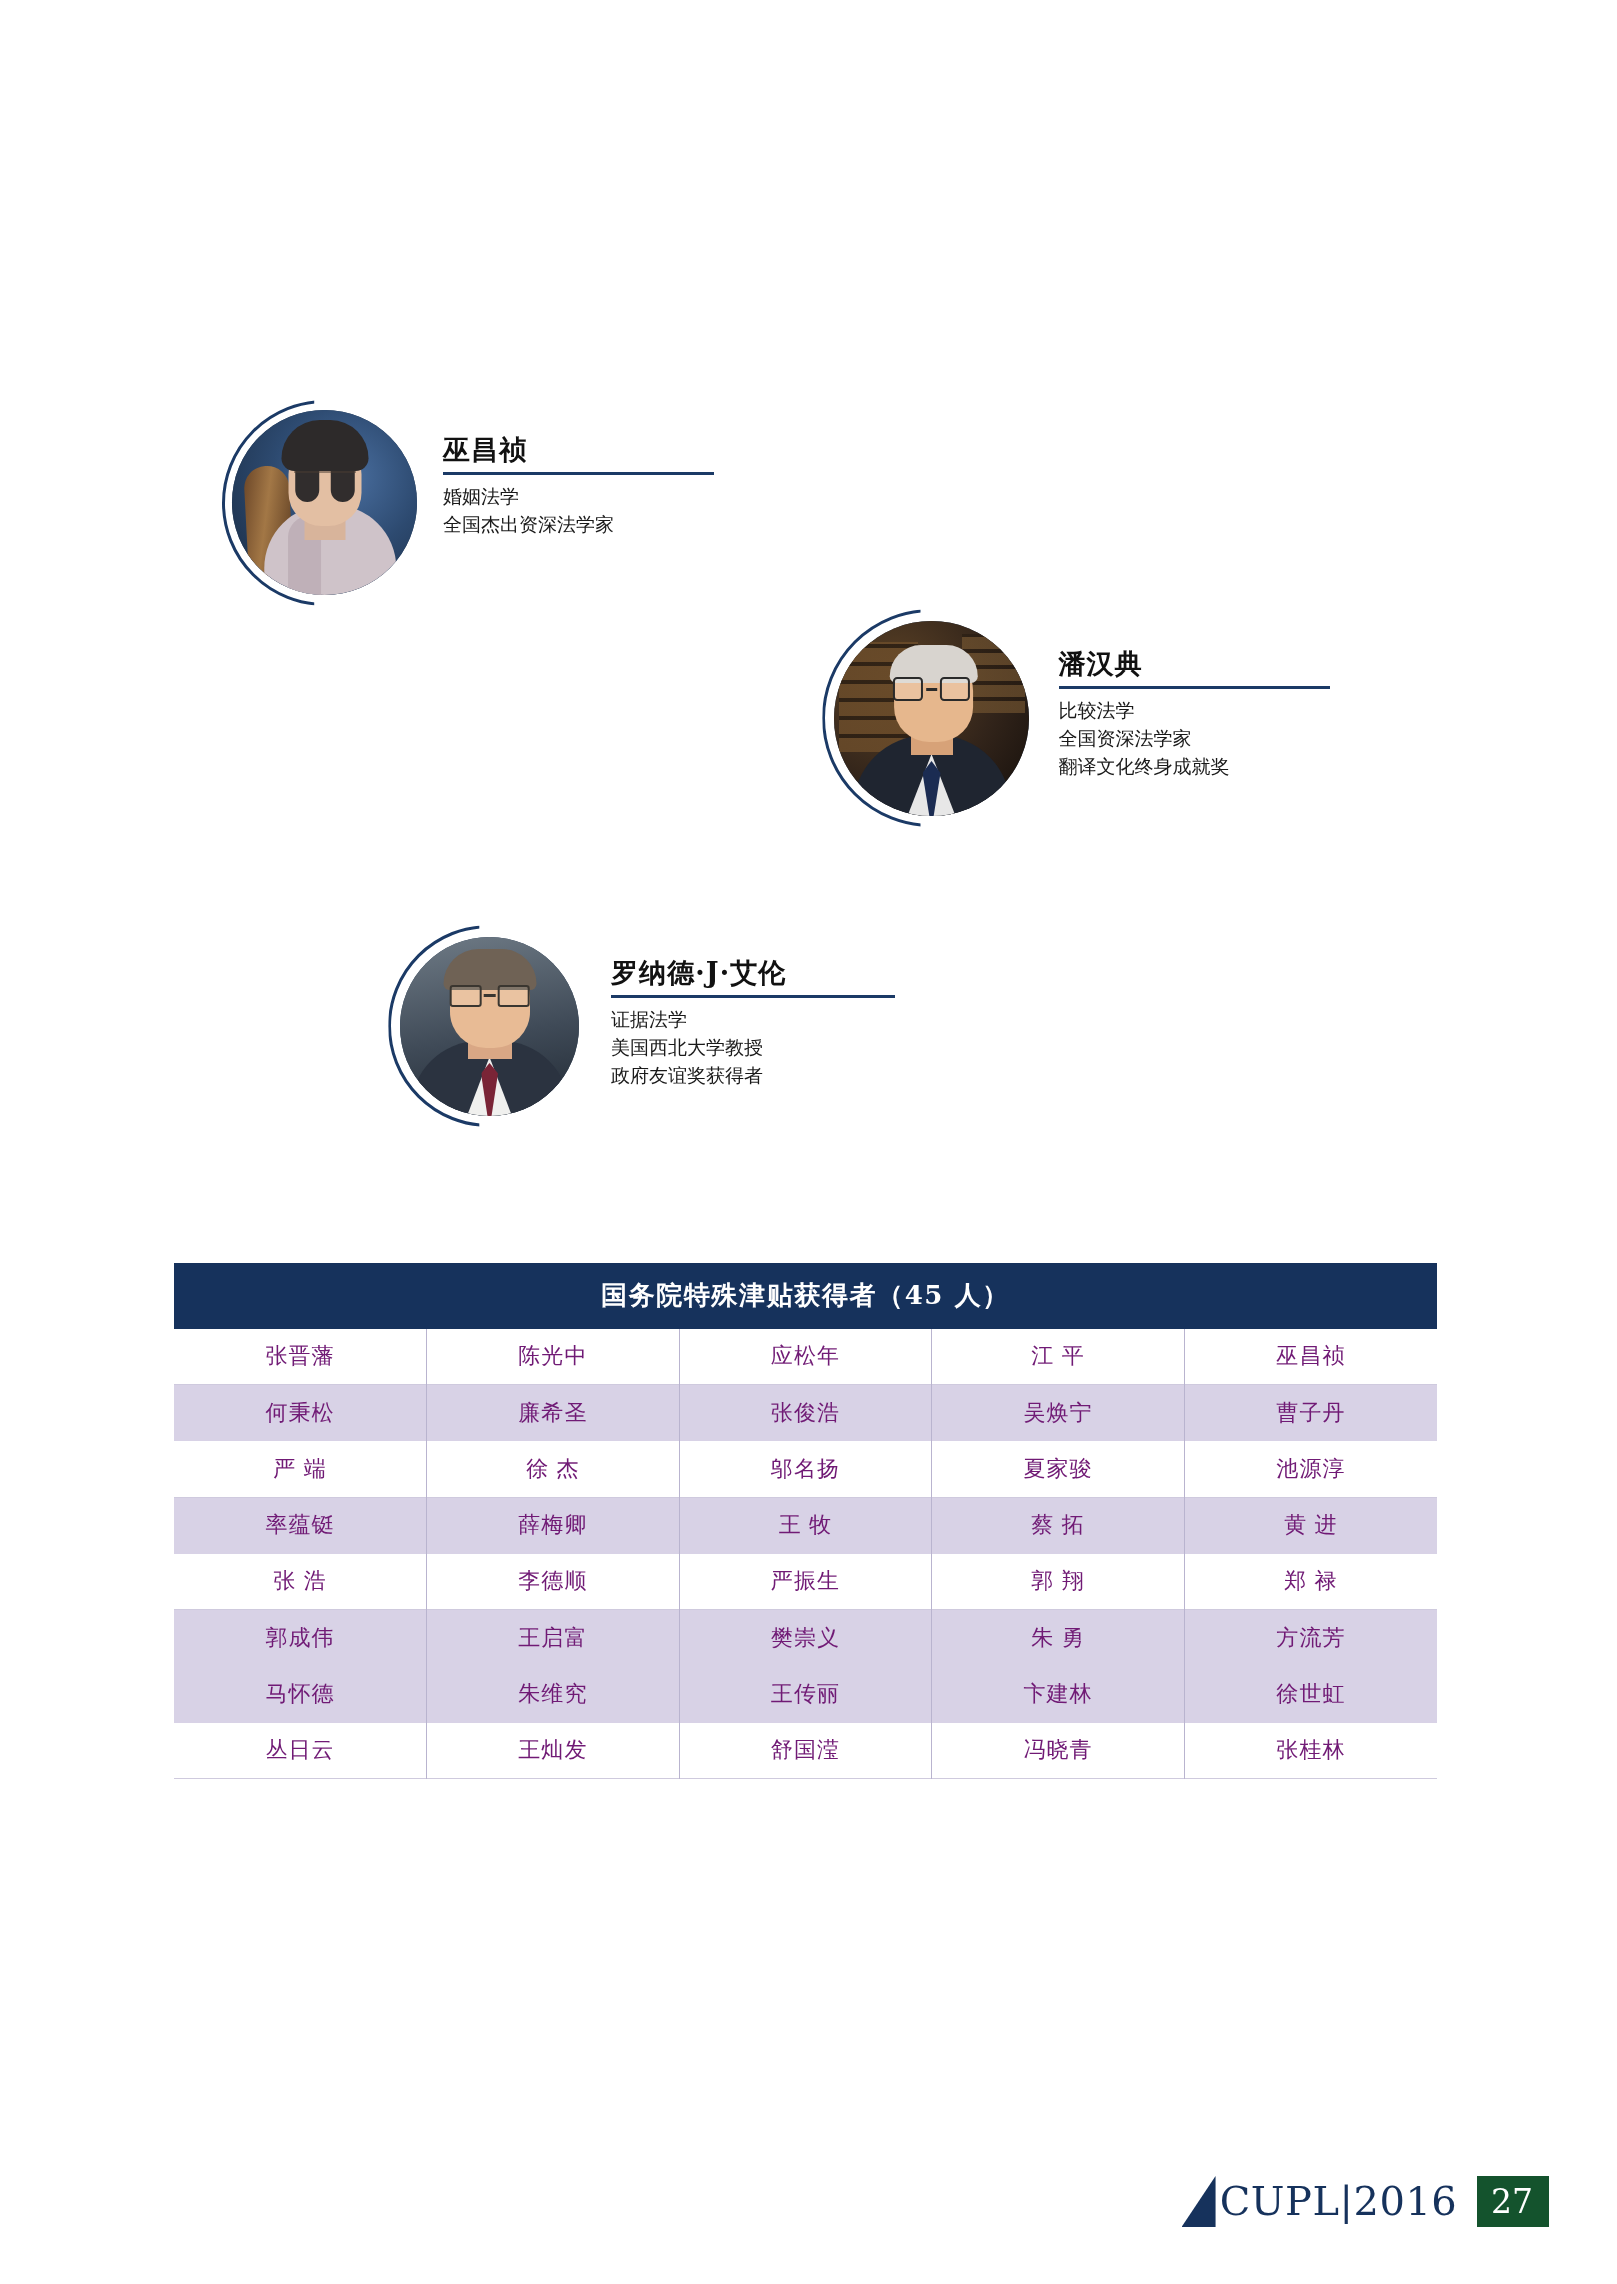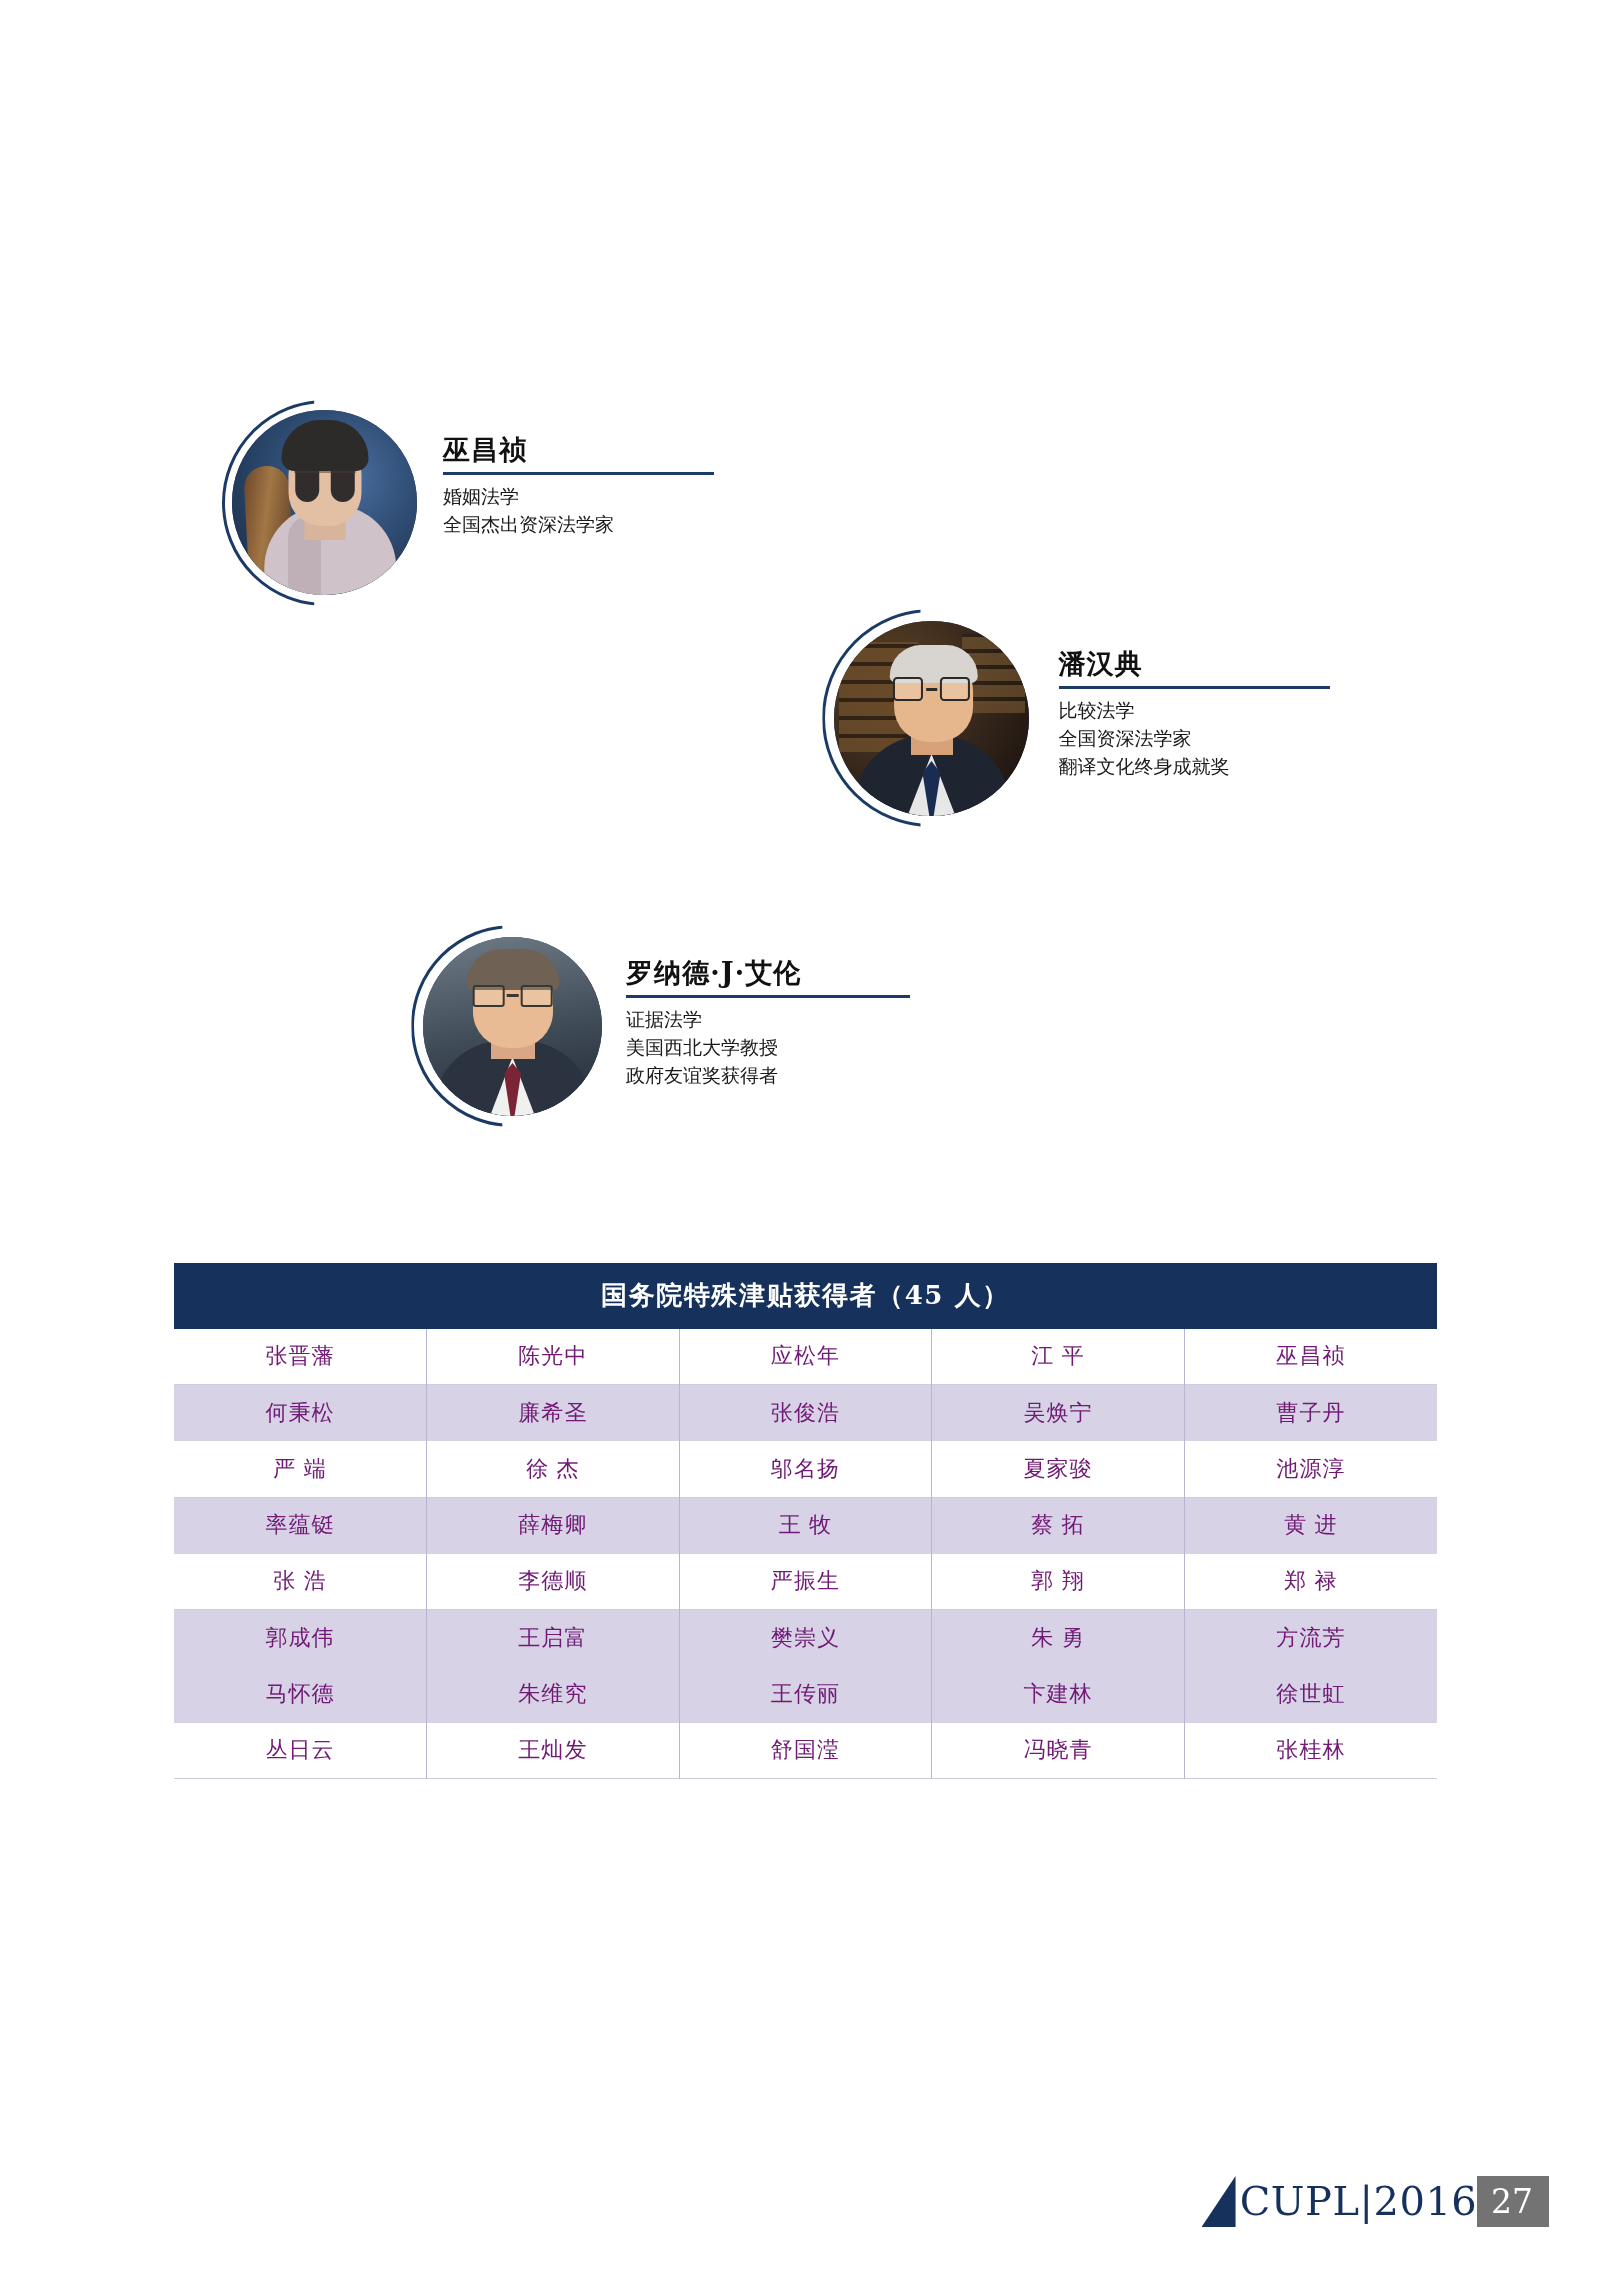--- a/index.html
+++ b/index.html
@@ -69,21 +69,21 @@
 
   
   #profile-2 { left: 834px; top: 621px; }
   #profile-2 .portrait { width: 195px; height: 195px; }
   #profile-2 .portrait-ring { left: -11.6px; top: -11.6px; width: 218px; height: 218px; clip-path: polygon(0 0, 45% 0, 45% 100%, 0 100%); }
   #profile-2 .profile-text { margin-left: 29.5px; padding-top: 25px; }
   #profile-2 .profile-name { font-size: 27px; }
   #profile-2 .name-rule { width: 271px; }
 
   
-  #profile-3 { left: 423px; top: 937px; }
+  #profile-3 { left: 400px; top: 937px; gap: 8px; }
   #profile-3 .portrait { width: 179px; height: 179px; }
   #profile-3 .portrait-ring { left: -11.6px; top: -11.6px; width: 202px; height: 202px; clip-path: polygon(0 0, 45% 0, 45% 100%, 0 100%); }
   #profile-3 .profile-text { margin-left: 24px; padding-top: 18px; }
   #profile-3 .profile-name { font-size: 27px; }
   #profile-3 .name-rule { width: 284px; }
 
   
   .p1-bg { background: radial-gradient(circle at 62% 36%, #4a6fa0 0%, #2d4a70 45%, #17283e 100%); }
   .p1-stat { position: absolute; left: 13.7px; bottom: 19px; width: 45px; height: 110px;
     background: linear-gradient(100deg, #6d4524 0%, #a97a44 45%, #5d3a1c 100%);
@@ -203,27 +203,27 @@
     margin-right: 4.2px;
   }
   .footer-brand {
     font-family: "DejaVu Serif", "Liberation Serif", serif;
     font-size: 40px;
     color: #16325c;
     line-height: 51px;
     letter-spacing: 0.5px;
   }
   .footer-page {
-    background: #737373;
+    background: #14532d;
     color: #ffffff;
     font-family: "DejaVu Serif", "Liberation Serif", serif;
     font-size: 33px;
     line-height: 51px;
     padding: 0 16px 0 13.7px;
-    margin-left: 0;
+    margin-left: 20px;
   }
 </style>
 </head>
 <body>
 
 <div class="profile" id="profile-1">
   <div class="portrait-wrap">
     <div class="portrait-ring"></div>
     <div class="portrait">
       <div class="bg p1-bg"></div>

